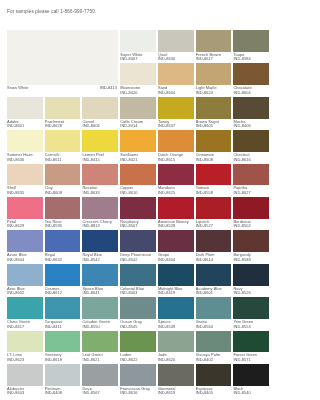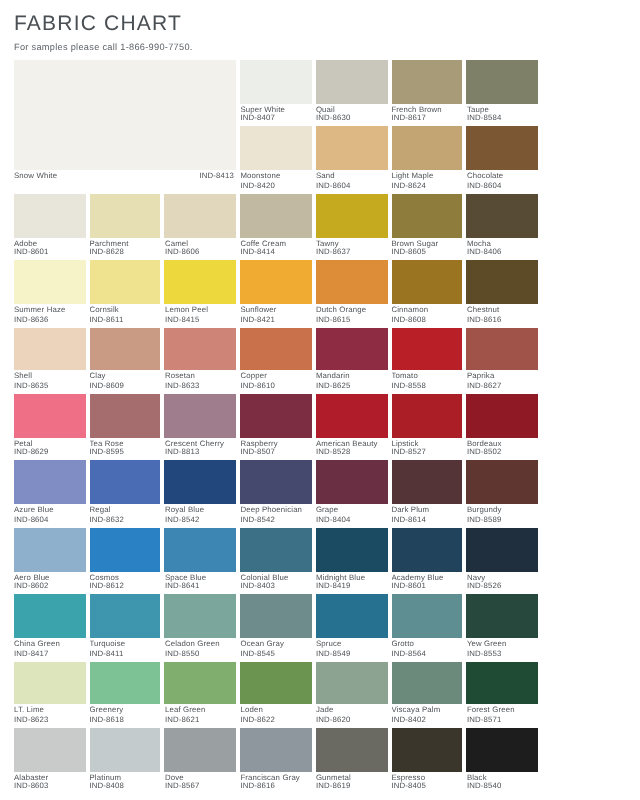--- a/index.html
+++ b/index.html
@@ -93,21 +93,20 @@
     right: 1px;
     top: 1px;
   }
 </style>
 </head>
 <body>
 
 <div id="page">
 
   <div class="header">
-    <h1 class="title">FABRIC CHART</h1>
     <p class="subtitle">For samples please call 1-866-990-7750.</p>
   </div>
 
   <div class="grid" id="swatch-grid">
       <div class="cell wide">
         <div class="chip" style="background: rgb(243, 241, 236);"></div>
         <div class="meta">
           <span class="nm">Snow White</span>
           <span class="cd">IND-8413</span>
         </div>

